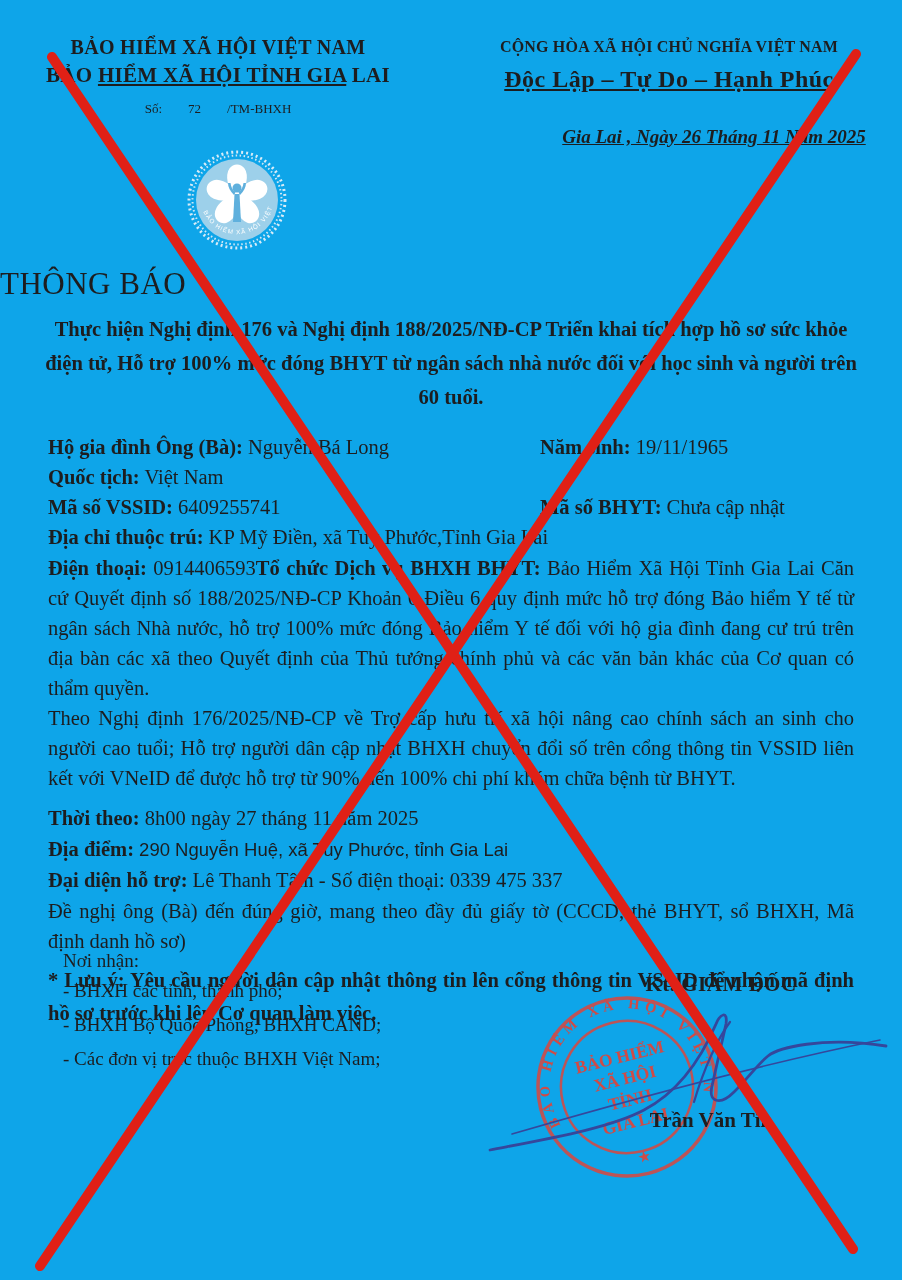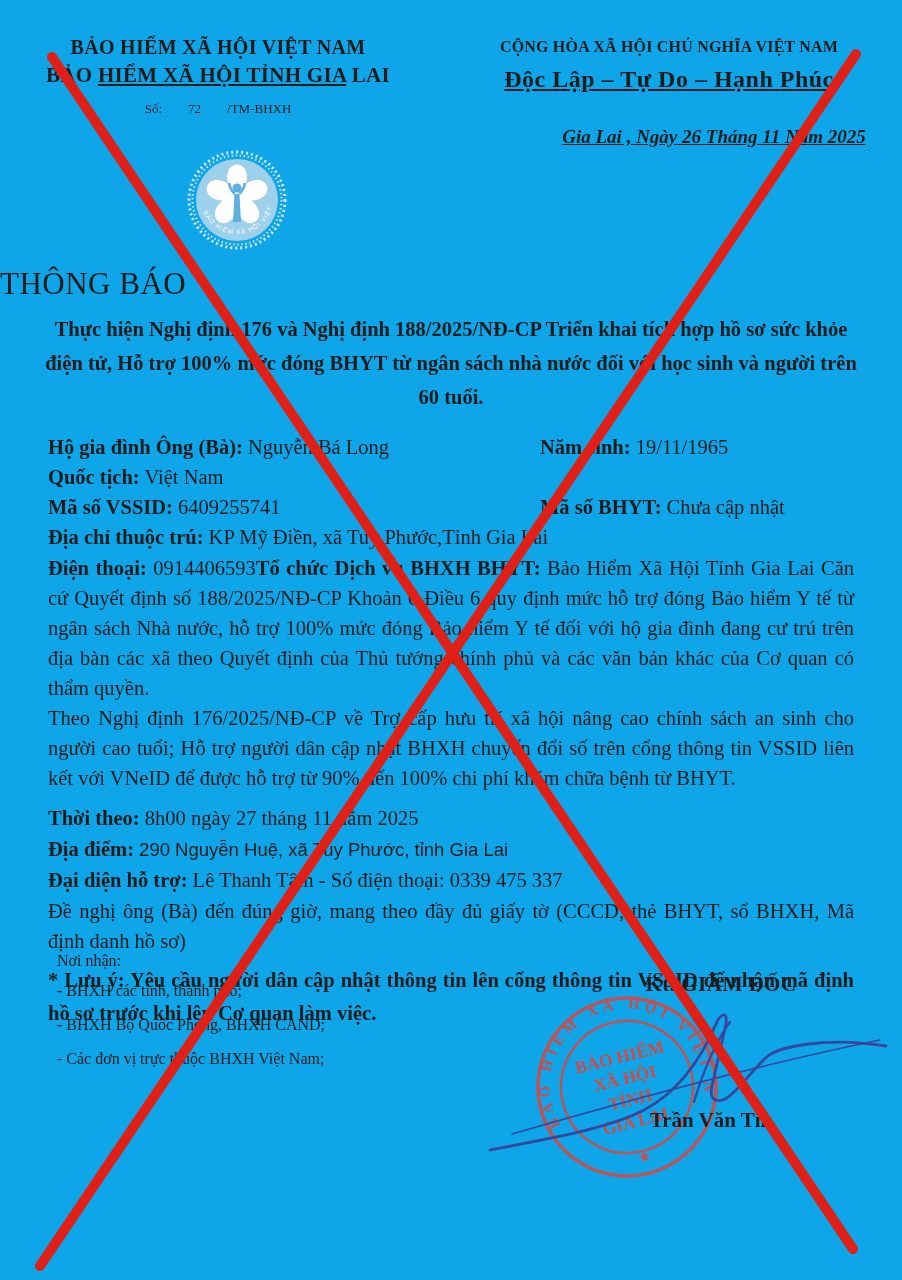--- a/index.html
+++ b/index.html
@@ -28,21 +28,21 @@
   .subtitle { width:830px; margin:10px auto 0; text-align:center; font-weight:bold;
          font-size:20.5px; line-height:34px; }
   .content { margin:18px 48px 0; font-size:20.5px; }
   .info-row { display:flex; line-height:30px; }
   .info-cell-l { width:492px; }
   .info-cell-r { flex:1; }
   .para { text-align:justify; line-height:30px; }
   .meta { line-height:31px; }
   .sans { font-family:"Liberation Sans", sans-serif; font-size:18.5px; }
   .note { margin-top:8px; font-weight:bold; line-height:33px; text-align:justify; }
-  .footer-left { position:absolute; left:57px; top:948px; font-size:16px; }
+  .footer-left { position:absolute; left:63px; top:948px; font-size:19px; }
   .fl-title { line-height:26px; }
   .fl-item { line-height:34px; }
   .footer-right { position:absolute; left:480px; top:940px; width:422px; height:330px; }
   .kt-title { position:absolute; left:0; top:32px; width:100%; text-align:center;
          padding-left:60px; font-size:21px; font-weight:bold; letter-spacing:.5px; }
   .stamp { position:absolute; left:52px; top:52px; width:190px; height:190px; }
   .signature { position:absolute; left:2px; top:42px; width:412px; height:185px; }
   .signer-name { position:absolute; left:0; top:168px; width:100%; text-align:center;
          padding-left:40px; font-size:21px; font-weight:bold; }
   .cross-overlay { position:absolute; inset:0; width:902px; height:1280px;

